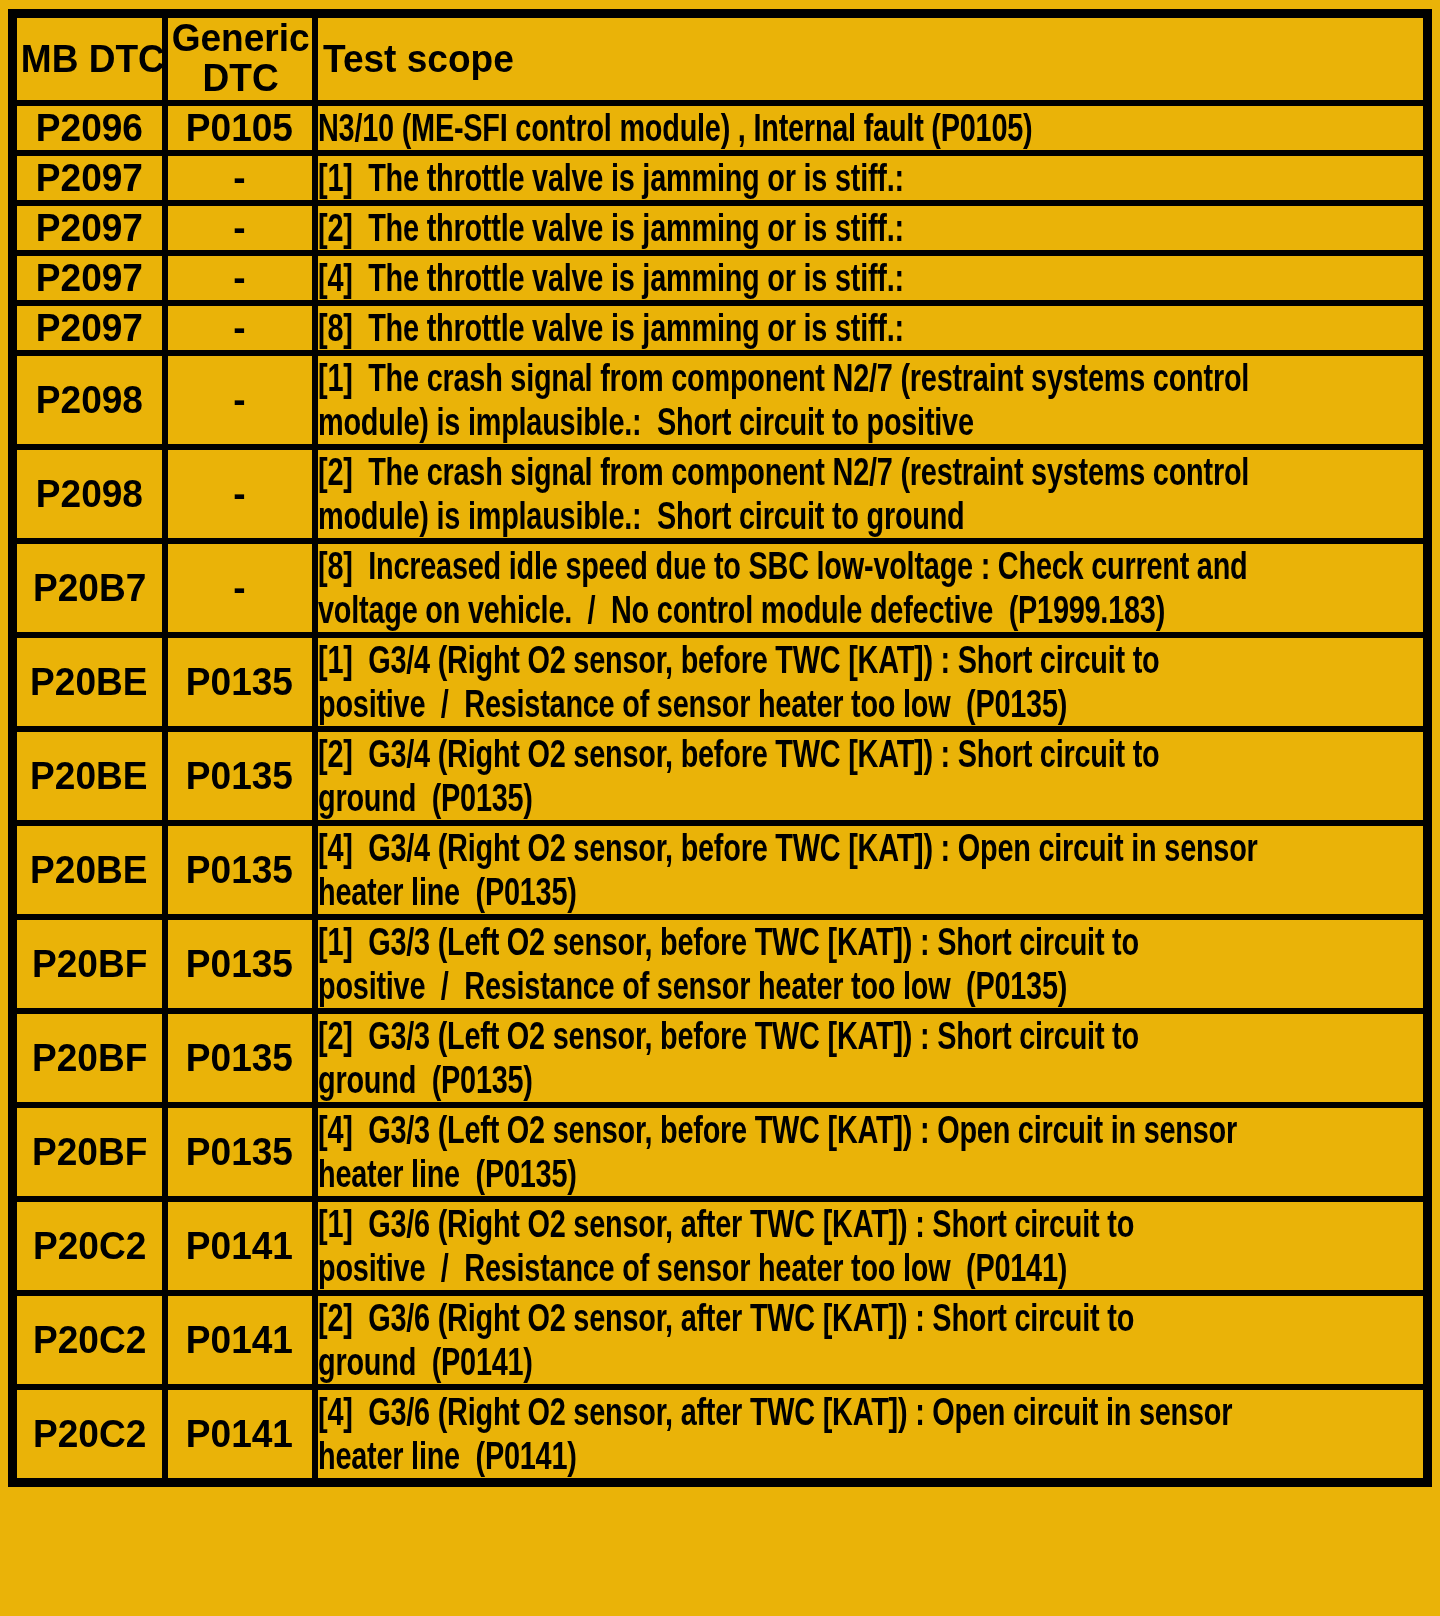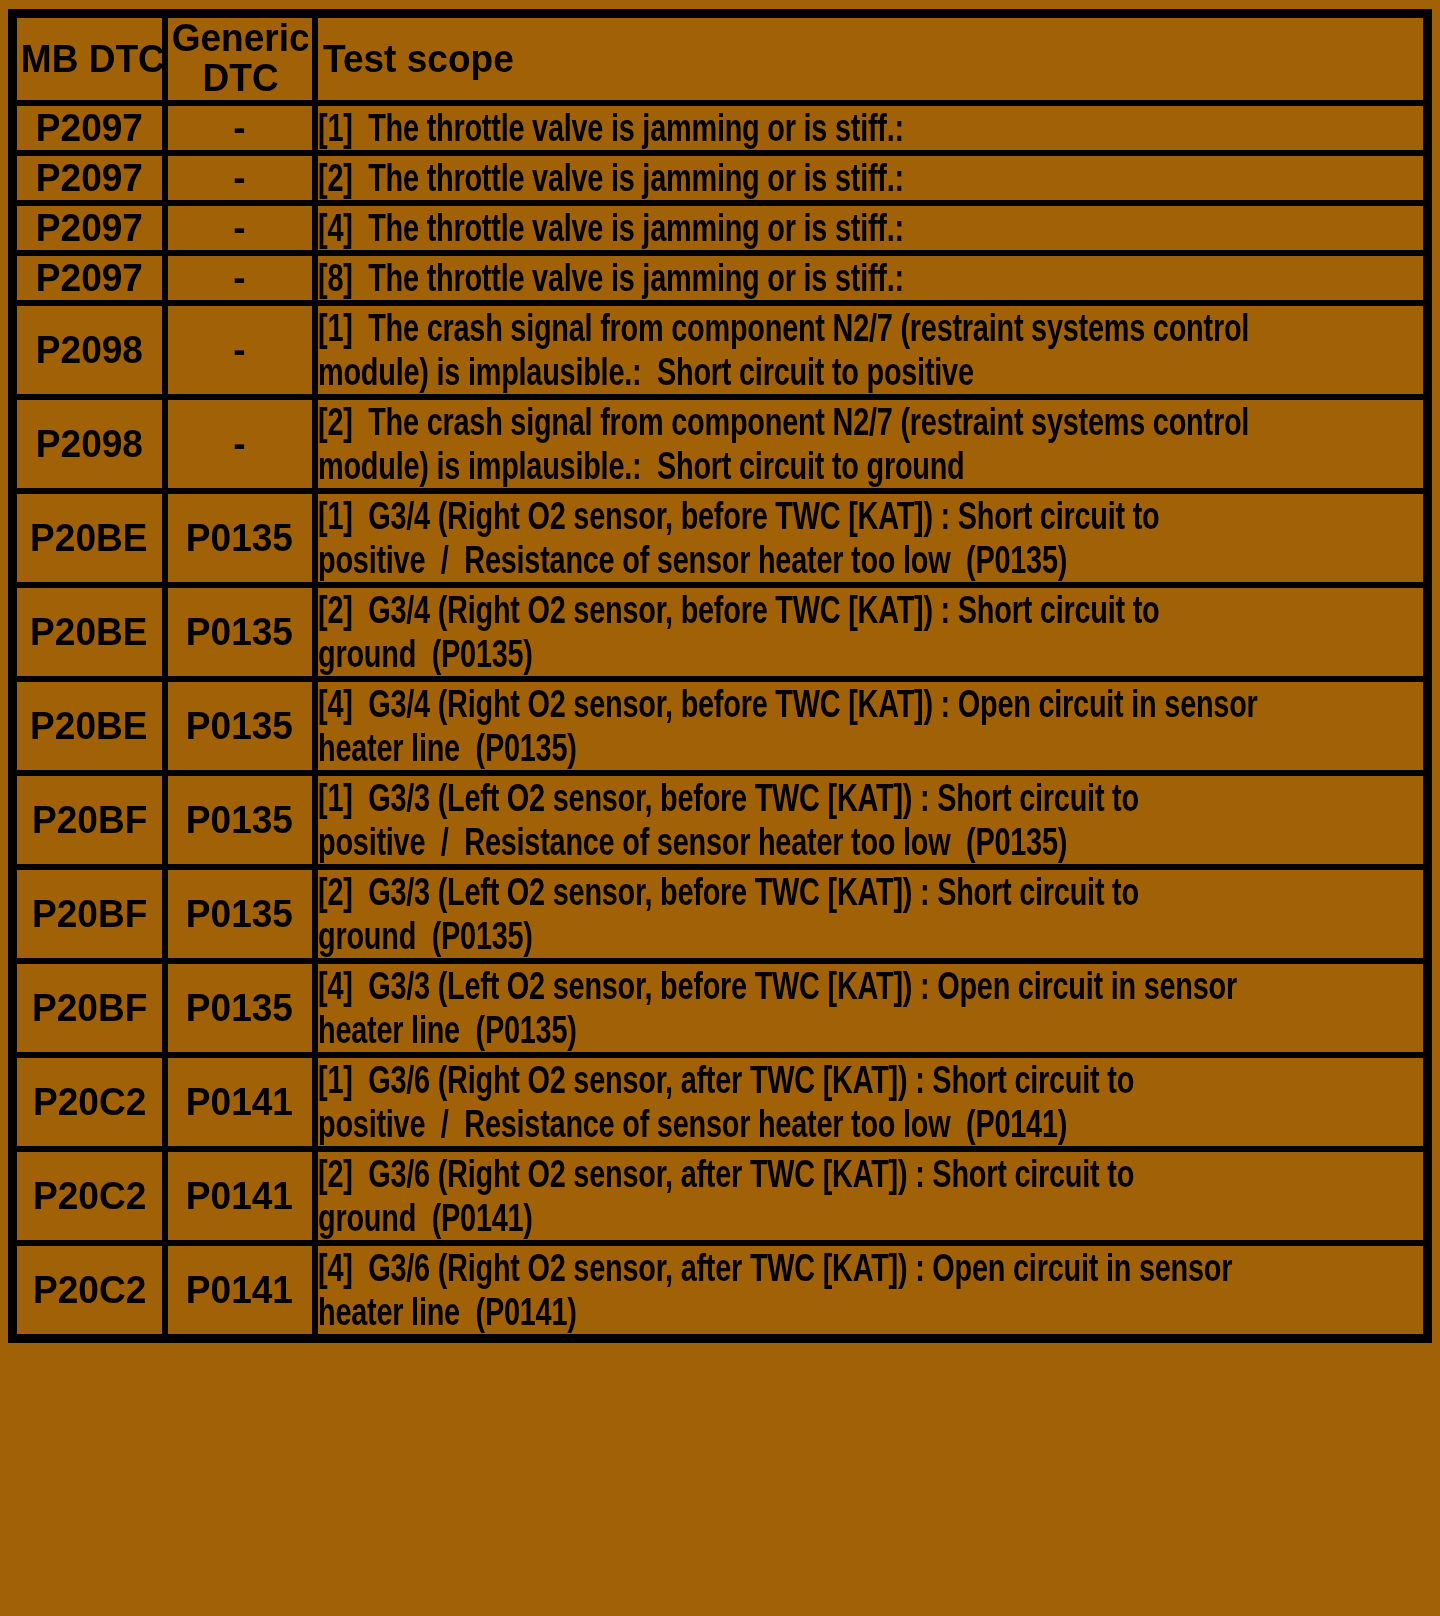--- a/index.html
+++ b/index.html
@@ -4,21 +4,21 @@
 <style>
   html, body {
     margin: 0;
     padding: 0;
     background: #ffffff;
   }
   .page {
     position: relative;
     width: 1440px;
     height: 1616px;
-    background: #a16207;
+    background: #eab308;
     font-family: "Liberation Sans", sans-serif;
     font-weight: bold;
     color: #000000;
   }
   table.dtc {
     position: absolute;
     left: 8px;
     top: 9px;
     width: 1424px;
     border-collapse: collapse;
@@ -84,20 +84,25 @@
           <span class="txt code">Generic
 DTC</span>
         </th>
         <th class="scope-head">
           <span class="txt code">Test scope</span>
         </th>
       </tr>
     </thead>
     <tbody>
         <tr class="single">
+          <td class="code-cell"><span class="txt code">P2096</span></td>
+          <td class="code-cell"><span class="txt code">P0105</span></td>
+          <td class="scope-cell"><span class="txt scope">N3/10 (ME-SFI control module) , Internal fault (P0105)</span></td>
+        </tr>
+        <tr class="single">
           <td class="code-cell"><span class="txt code">P2097</span></td>
           <td class="code-cell"><span class="txt code">-</span></td>
           <td class="scope-cell"><span class="txt scope">[1]  The throttle valve is jamming or is stiff.:</span></td>
         </tr>
         <tr class="single">
           <td class="code-cell"><span class="txt code">P2097</span></td>
           <td class="code-cell"><span class="txt code">-</span></td>
           <td class="scope-cell"><span class="txt scope">[2]  The throttle valve is jamming or is stiff.:</span></td>
         </tr>
         <tr class="single">
@@ -114,20 +119,26 @@
           <td class="code-cell"><span class="txt code">P2098</span></td>
           <td class="code-cell"><span class="txt code">-</span></td>
           <td class="scope-cell"><span class="txt scope">[1]  The crash signal from component N2/7 (restraint systems control
 module) is implausible.:  Short circuit to positive</span></td>
         </tr>
         <tr class="double">
           <td class="code-cell"><span class="txt code">P2098</span></td>
           <td class="code-cell"><span class="txt code">-</span></td>
           <td class="scope-cell"><span class="txt scope">[2]  The crash signal from component N2/7 (restraint systems control
 module) is implausible.:  Short circuit to ground</span></td>
+        </tr>
+        <tr class="double">
+          <td class="code-cell"><span class="txt code">P20B7</span></td>
+          <td class="code-cell"><span class="txt code">-</span></td>
+          <td class="scope-cell"><span class="txt scope">[8]  Increased idle speed due to SBC low-voltage : Check current and
+voltage on vehicle.  /  No control module defective  (P1999.183)</span></td>
         </tr>
         <tr class="double">
           <td class="code-cell"><span class="txt code">P20BE</span></td>
           <td class="code-cell"><span class="txt code">P0135</span></td>
           <td class="scope-cell"><span class="txt scope">[1]  G3/4 (Right O2 sensor, before TWC [KAT]) : Short circuit to
 positive  /  Resistance of sensor heater too low  (P0135)</span></td>
         </tr>
         <tr class="double">
           <td class="code-cell"><span class="txt code">P20BE</span></td>
           <td class="code-cell"><span class="txt code">P0135</span></td>

